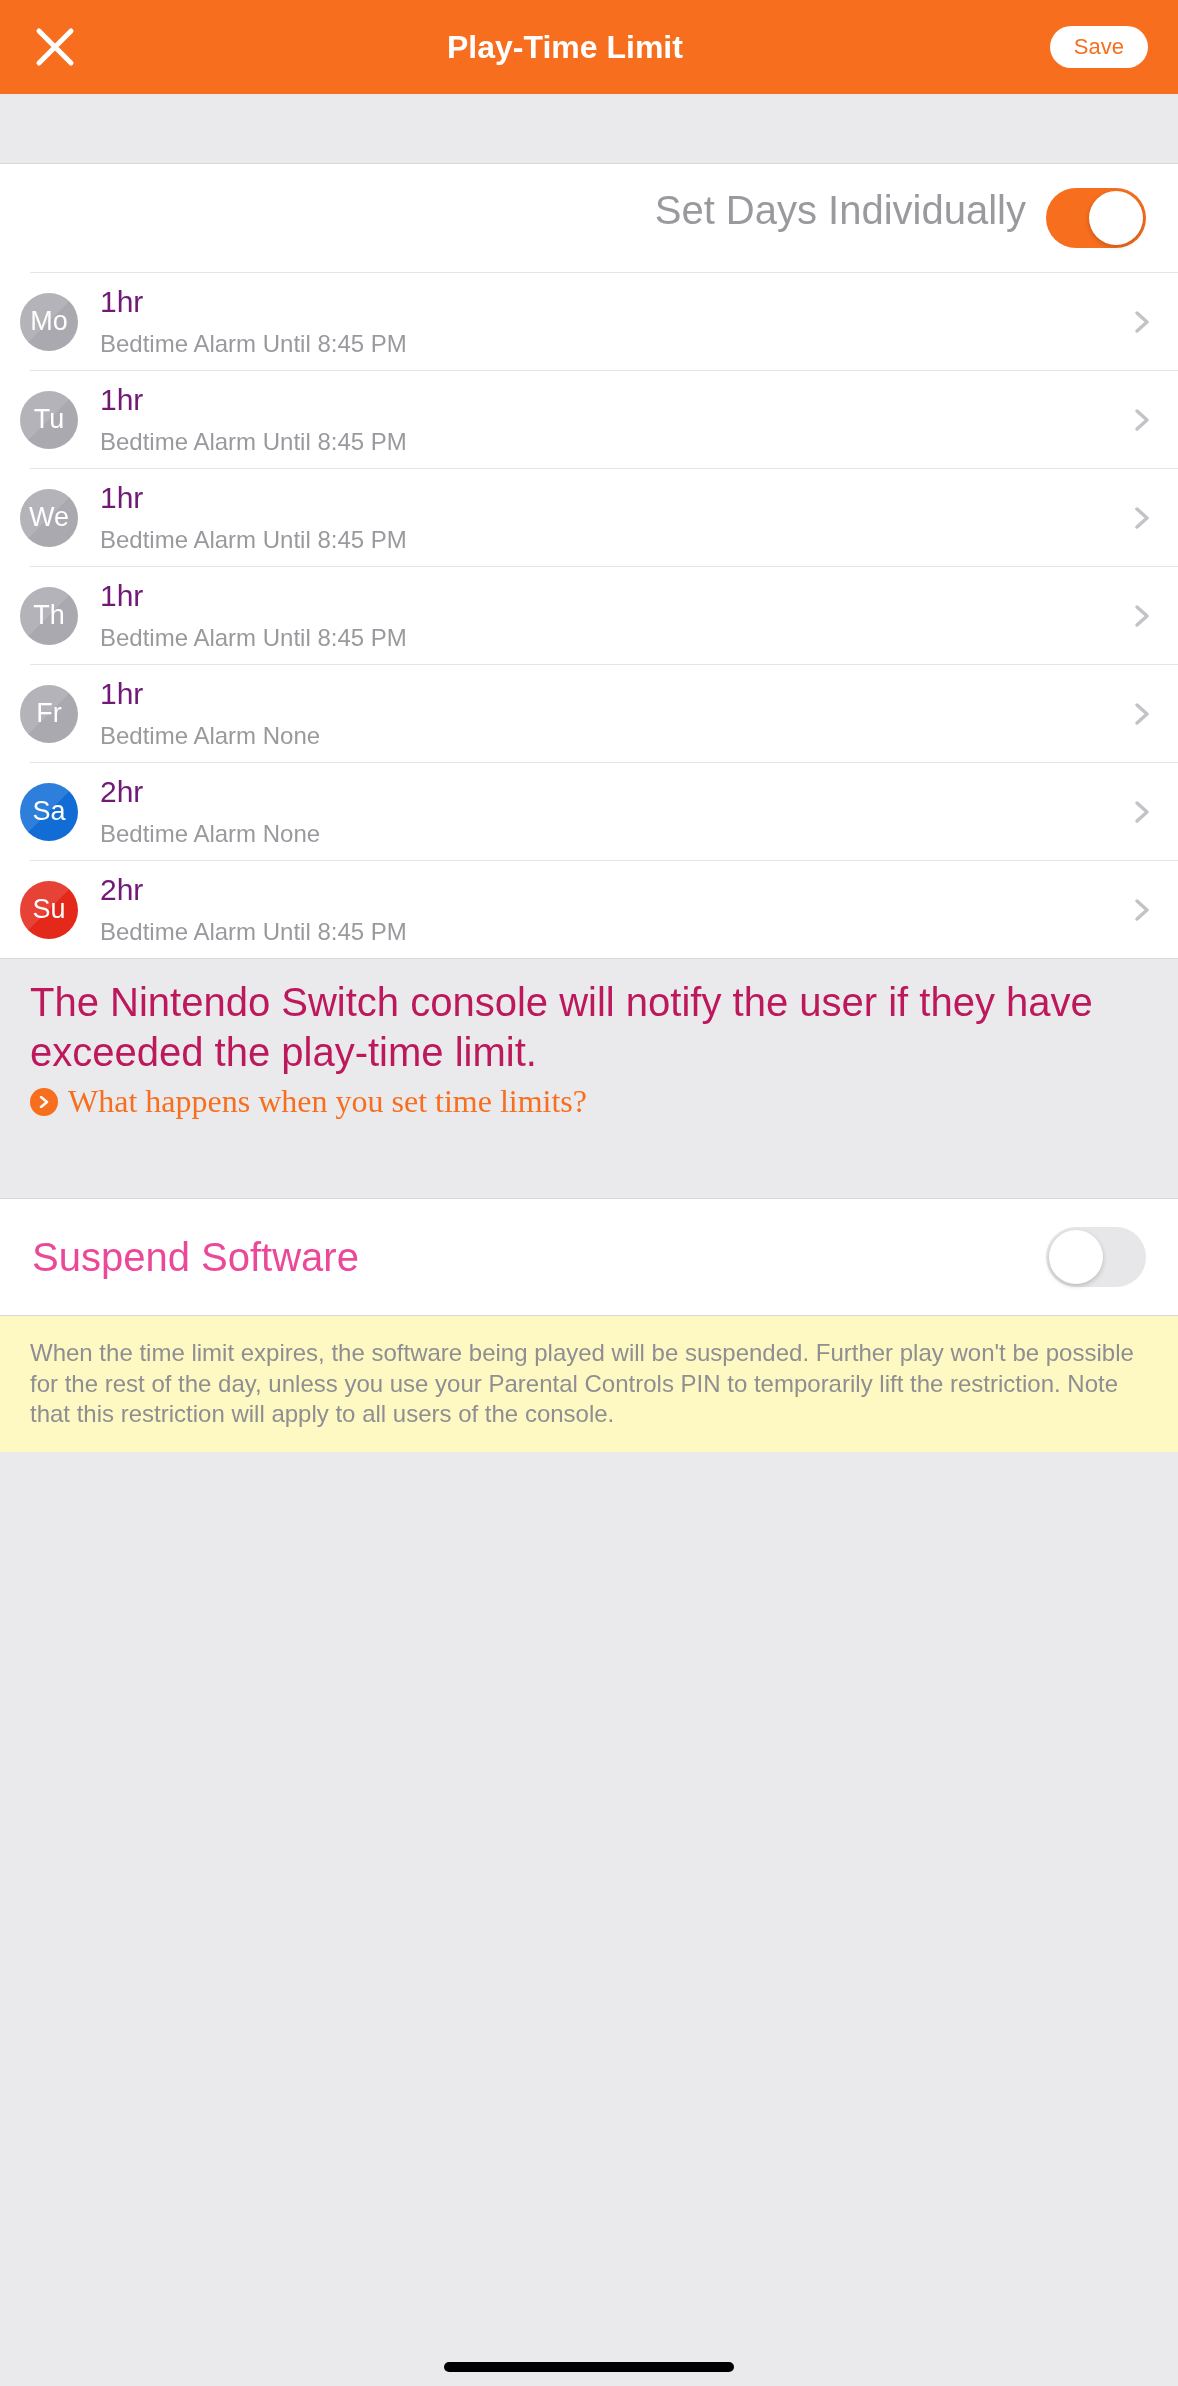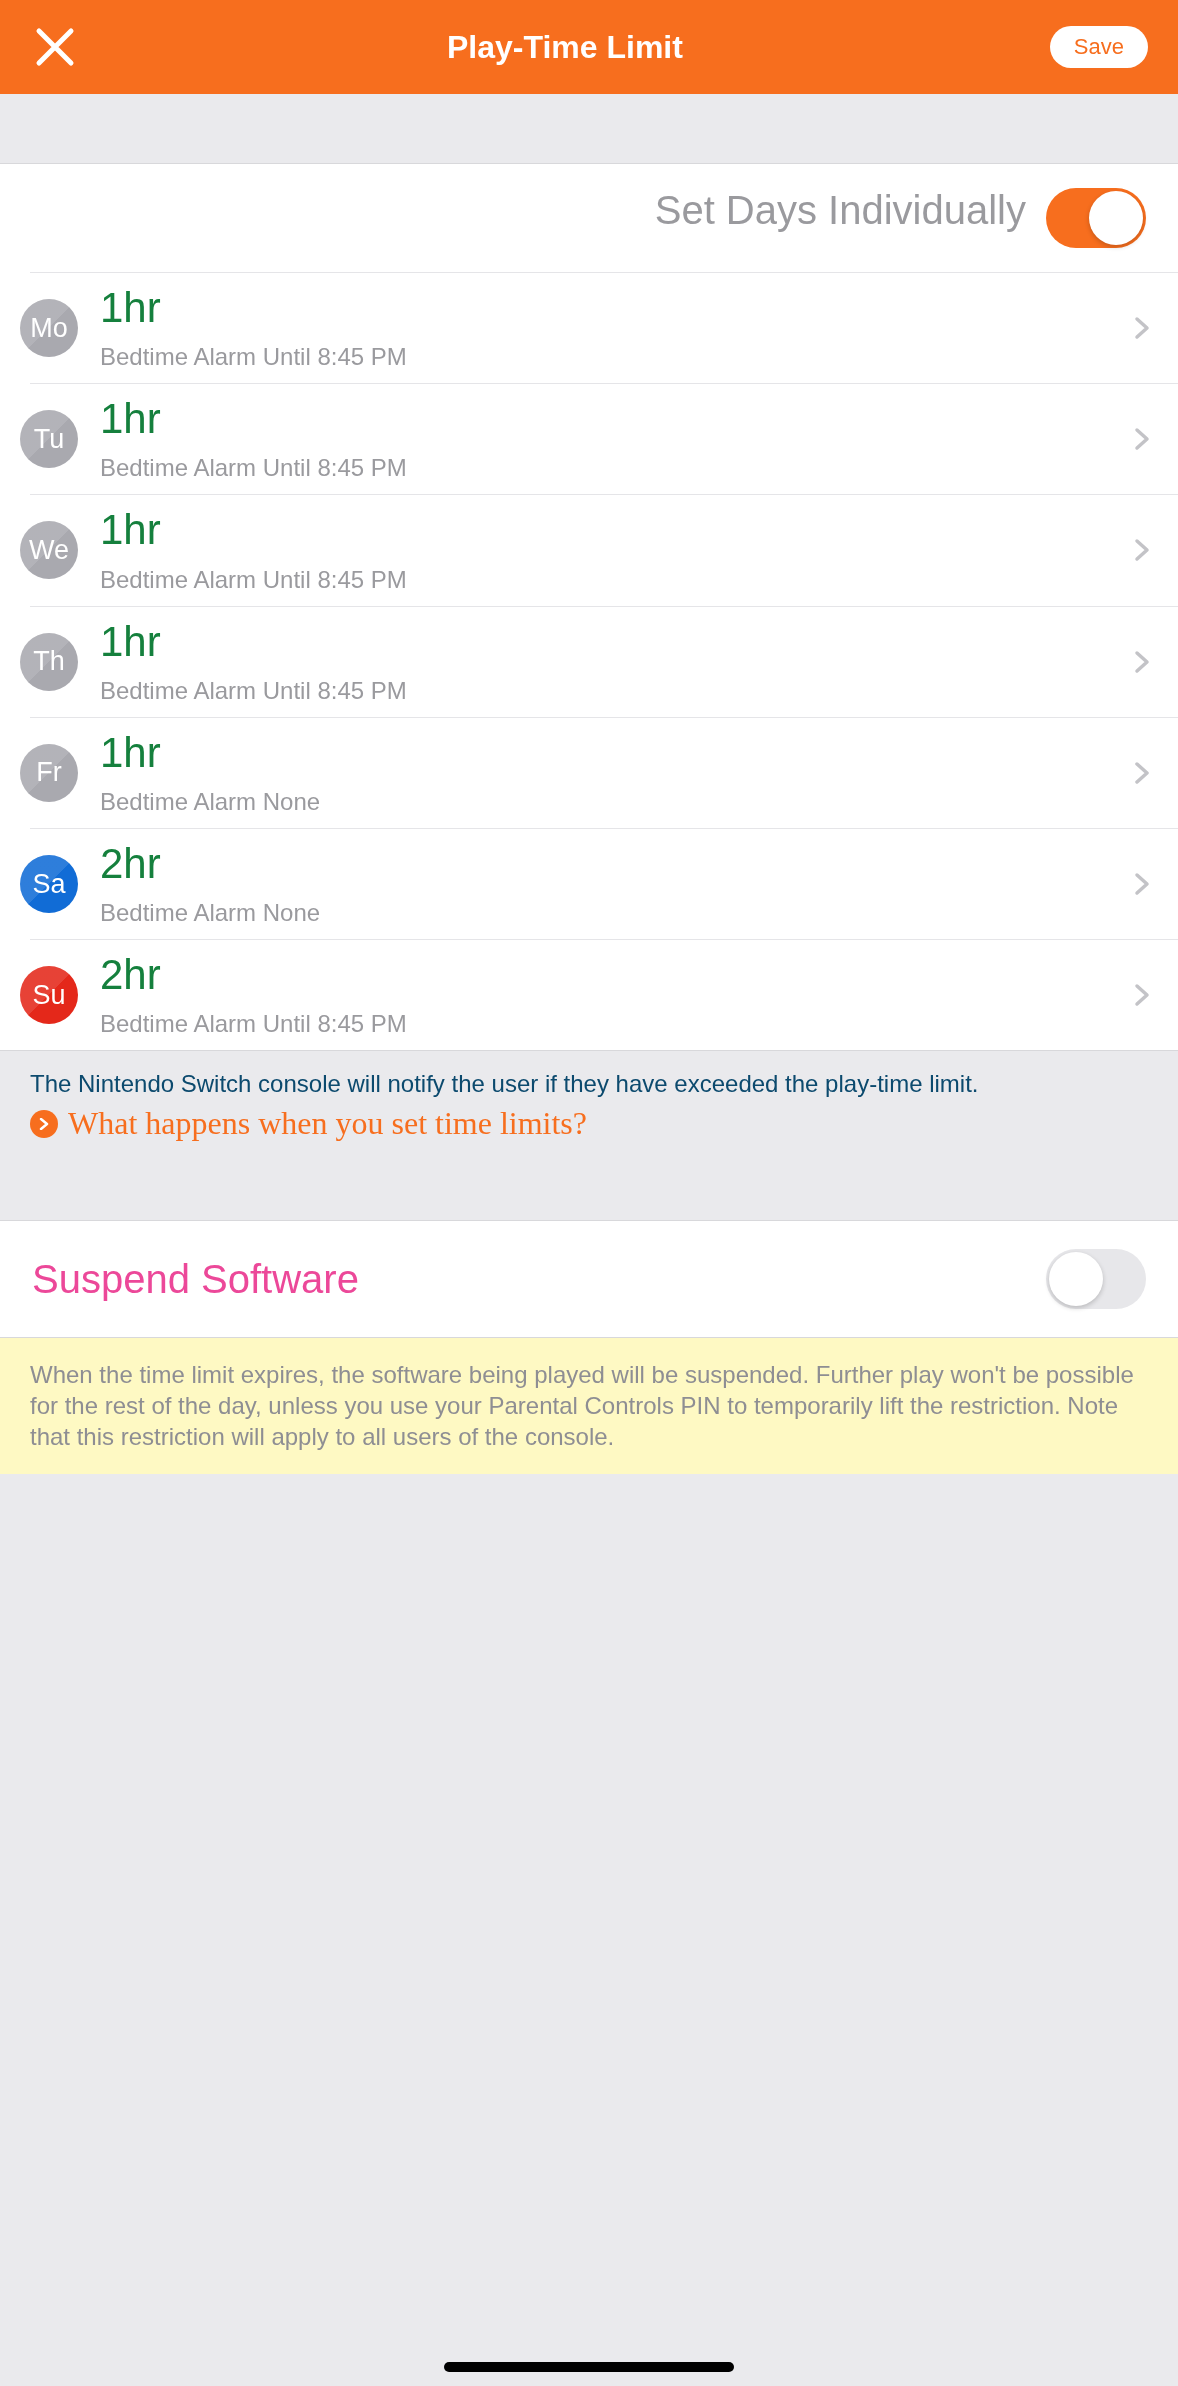--- a/index.html
+++ b/index.html
@@ -78,31 +78,31 @@
       margin-left:-30px;
     }
     .day-badge .shine {
       position: absolute; top:0; left:0; width:100%; height:100%;
       background: linear-gradient(135deg, rgba(255,255,255,0.12) 0%, rgba(255,255,255,0.12) 50%, rgba(0,0,0,0) 50%);
     }
     .badge-gray { background: #a9a9af; }
     .badge-blue { background: #116cd6; }
     .badge-red { background: #e4281a; }
     .day-content { flex: 1; }
-    .day-value { font-size: 42px; color: #15803d; line-height: 1.1; }
+    .day-value { font-size: 30px; color: #701a75; line-height: 1.1; }
     .day-sub { font-size: 24px; color: #9a9a9e; margin-top: 12px; }
     .chevron { width: 24px; height: 24px; flex-shrink: 0; }
     .chevron svg path { stroke: #c3c3c7; stroke-width: 3.5; fill: none; stroke-linecap: round; stroke-linejoin: round; }
 
     .footer-text {
       padding: 18px 30px 28px 30px;
       background: #eaeaed;
       border-top: 1px solid #d8d8db;
     }
-    .footer-desc { font-size: 24px; color: #0c4a6e; line-height: 1.25; }
+    .footer-desc { font-size: 40px; color: #be185d; line-height: 1.25; }
     .footer-link {
       display: flex; align-items: center; gap: 10px;
       color: #f76e1e; font-size: 32px; margin-top: 6px; font-family: Liberation Serif, serif;
     }
     .link-arrow {
       width: 28px; height: 28px; background: #f76e1e; border-radius: 50%;
       display: flex; align-items: center; justify-content: center;
     }
     .link-arrow svg { width: 12px; height: 12px; }
 

